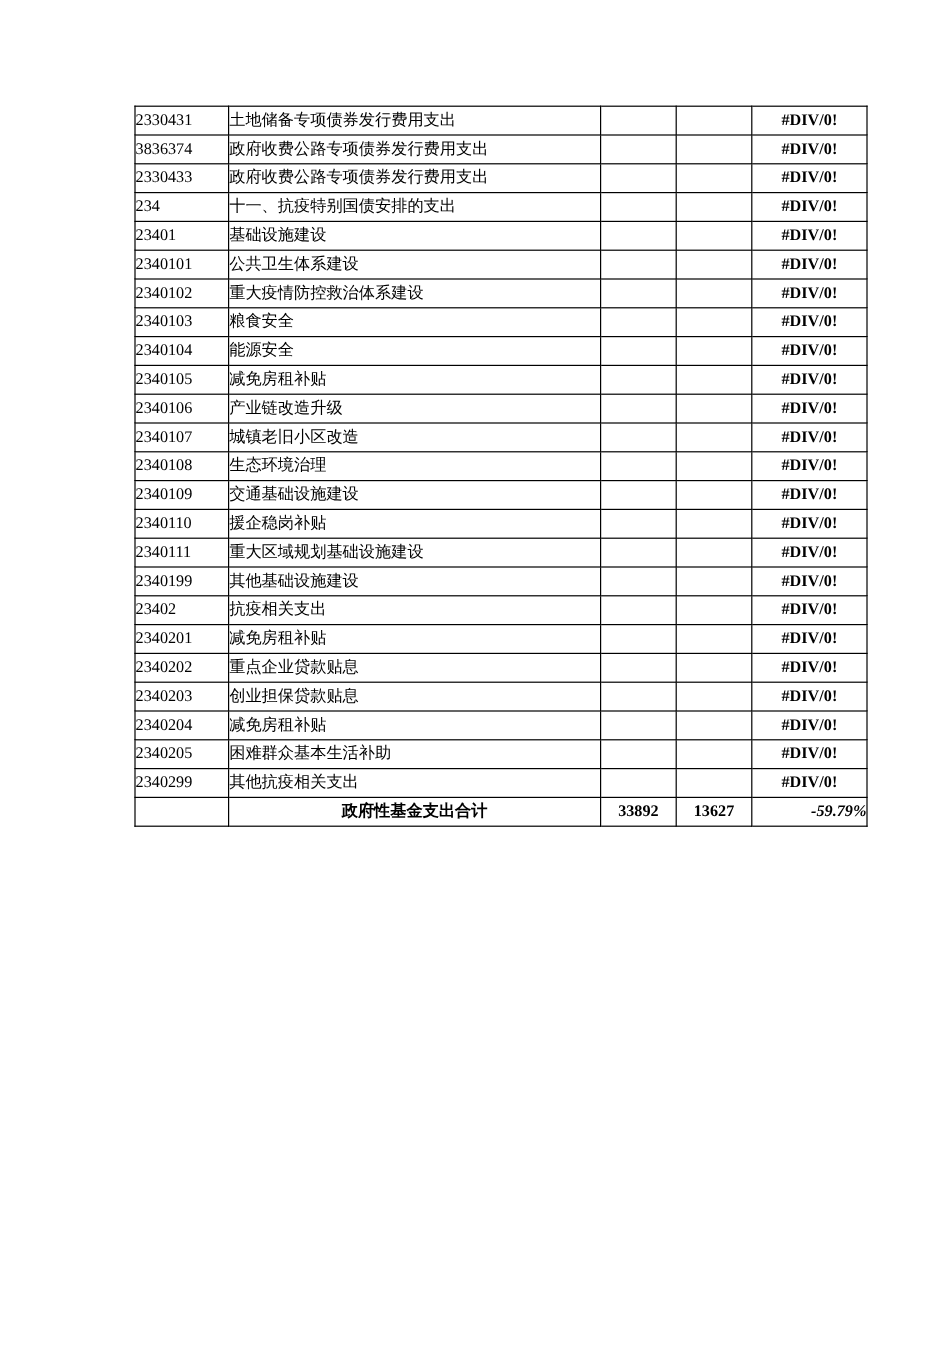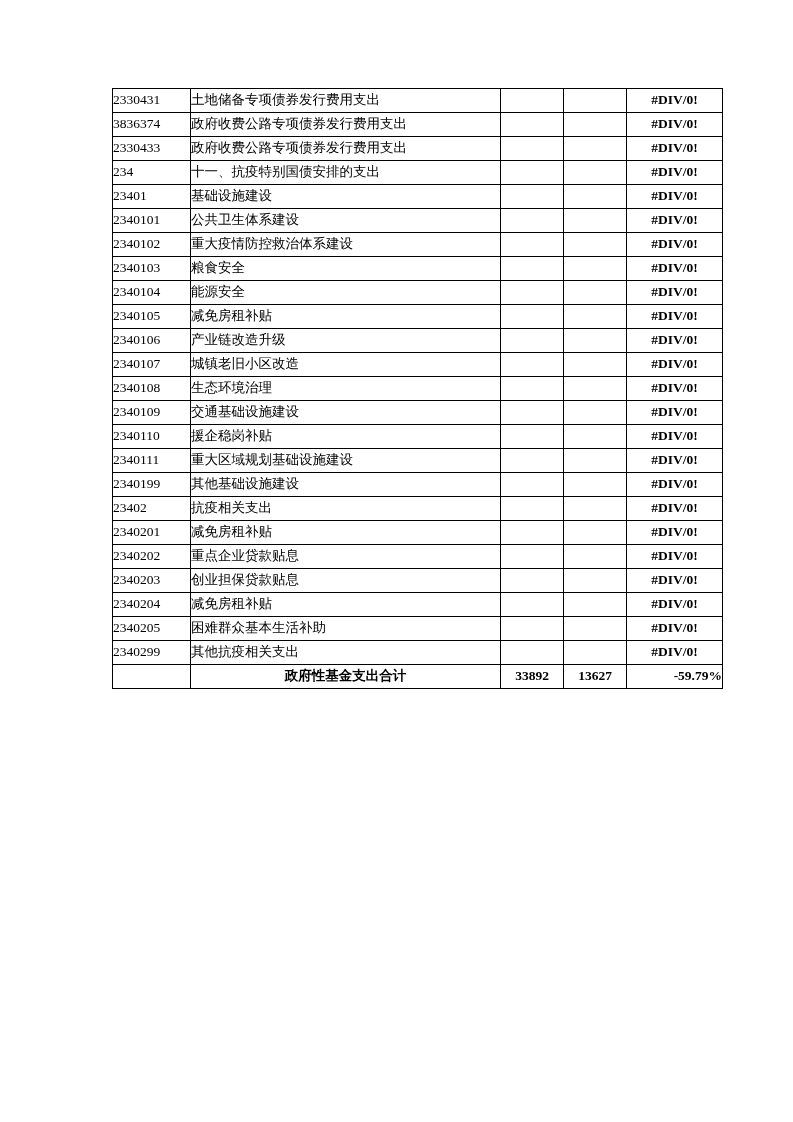--- a/index.html
+++ b/index.html
@@ -88,20 +88,21 @@
   .total-num {
     text-align: center;
     padding-right: 5px;
     font-weight: bold;
   }
   .total-pct {
     text-align: right;
     padding-right: 7px;
     font-weight: bold;
     font-family: "Liberation Serif", "DejaVu Serif", serif;
+    font-style: italic;
   }
 </style>
 </head>
 <body>
 
 <div class="page">
   <div class="sheet">
     <table class="budget">
       <colgroup>
         <col class="c-code">

